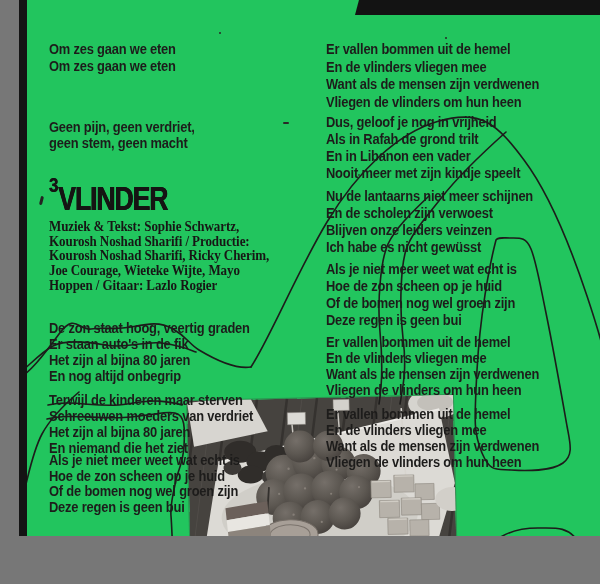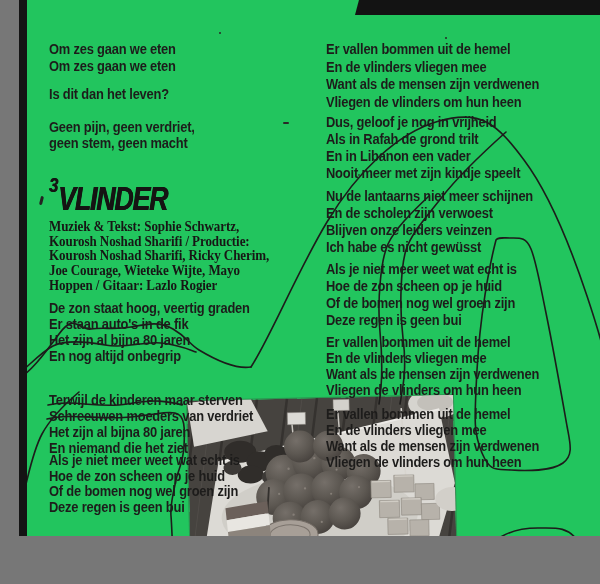--- a/index.html
+++ b/index.html
@@ -5,21 +5,21 @@
   html,body{margin:0;padding:0;background:#777;}
   .page{position:relative;width:600px;height:536px;overflow:hidden;
         background:#22c55e;font-family:"Liberation Sans",sans-serif;color:#1c1c1c;margin-left:19px;}
   
   .blk{position:absolute;z-index:4;}
   .ln{white-space:nowrap;font-weight:bold;font-size:14px;letter-spacing:-0.2px;
       transform:scaleX(.92);transform-origin:0 50%;color:#1d1c1b;}
   .lh155 .ln{line-height:15.5px}.lh16 .ln{line-height:16px}
   .lh165 .ln{line-height:16.5px}.lh17 .ln{line-height:17px}.lh175 .ln{line-height:17.5px}
   
-  .title{position:absolute;left:29px;top:174px;z-index:4;white-space:nowrap;font-style:italic;}
+  .title{position:absolute;left:29px;top:174px;z-index:4;white-space:nowrap;}
   .title .sup{display:inline-block;font-weight:bold;font-size:20px;vertical-align:18px;
       letter-spacing:-1px;transform:scaleX(.85);color:#151413;
       text-shadow:.6px 0 0 #151413;}
   .title .word{display:inline-block;font-weight:bold;font-size:36px;letter-spacing:-1.5px;
       transform:scaleX(.74) scaleY(.92);transform-origin:0 70%;color:#151413;
       text-shadow:.8px 0 0 #151413, .4px .4px 0 #151413;}
   
   .credits{position:absolute;left:30px;top:219px;z-index:4;
       font-family:"Liberation Serif",serif;font-weight:bold;font-size:15.5px;
       transform:scaleX(.84);transform-origin:0 0;color:#171615;}
@@ -159,41 +159,38 @@
         <polygon points="38,132 80,126 81,138 39,144" fill="#8c847c"></polygon>
       </g>
       <ellipse cx="263" cy="104" rx="17" ry="12" fill="#d2cfc9"></ellipse>
     </svg>
   </div>
 
   <div class="blk lh165" style="left:30px;top:41px">
     <div class="ln">Om zes gaan we eten</div>
     <div class="ln">Om zes gaan we eten</div>
   </div>
-  <div class="blk lh16" style="left:30px;top:86px">
-    <div class="ln">Is dit dan het leven?</div>
-  </div>
   <div class="blk lh155" style="left:30px;top:120px">
     <div class="ln">Geen pijn, geen verdriet,</div>
     <div class="ln">geen stem, geen macht</div>
   </div>
 
   <div class="title">
     <span class="sup">3</span><span class="word">VLINDER</span>
   </div>
 
   <div class="credits">
     <div class="cln">Muziek &amp; Tekst: Sophie Schwartz,</div>
     <div class="cln">Kourosh Noshad Sharifi / Productie:</div>
     <div class="cln">Kourosh Noshad Sharifi, Ricky Cherim,</div>
     <div class="cln">Joe Courage, Wieteke Wijte, Mayo</div>
     <div class="cln">Hoppen / Gitaar: Lazlo Rogier</div>
   </div>
 
-  <div class="blk lh16" style="left:30px;top:300px">
+  <div class="blk lh16" style="left:30px;top:320px">
     <div class="ln">De zon staat hoog, veertig graden</div>
     <div class="ln">Er staan auto's in de fik</div>
     <div class="ln">Het zijn al bijna 80 jaren</div>
     <div class="ln">En nog altijd onbegrip</div>
   </div>
   <div class="blk lh16" style="left:30px;top:392px">
     <div class="ln">Terwijl de kinderen maar sterven</div>
     <div class="ln">Schreeuwen moeders van verdriet</div>
     <div class="ln">Het zijn al bijna 80 jaren</div>
     <div class="ln">En niemand die het ziet</div>

